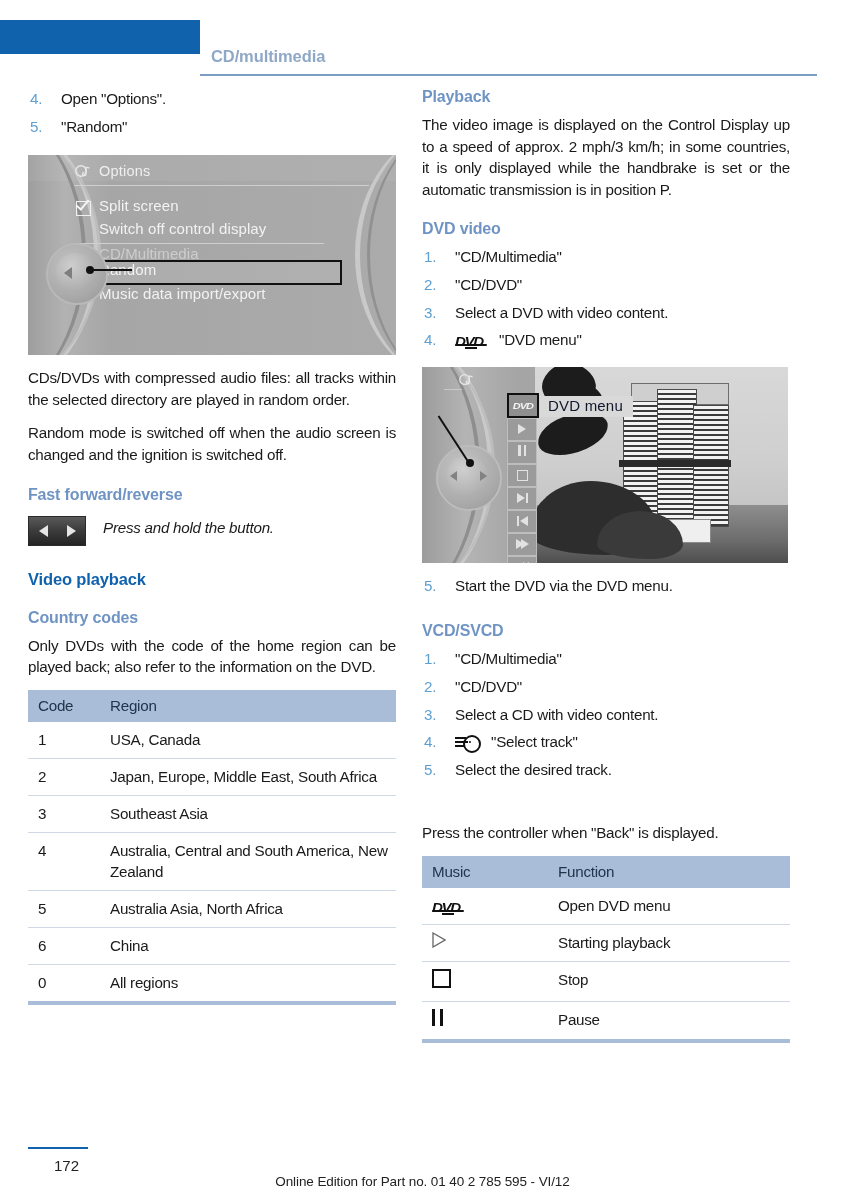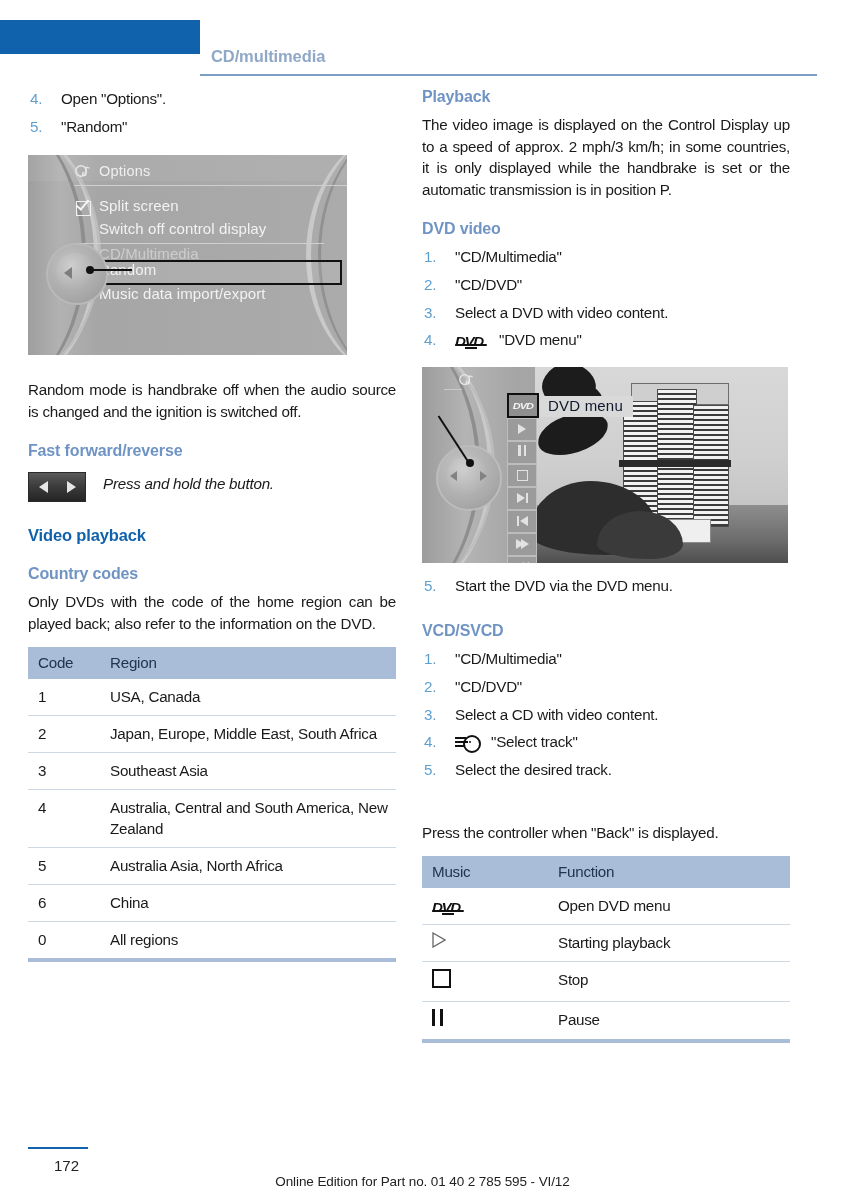--- a/index.html
+++ b/index.html
@@ -123,21 +123,21 @@
   .spacer-20 { height: 20px; }
   .spacer-24 { height: 24px; }
 
   
   .fig {
     position: relative;
     background: #a8a8a8;
     overflow: hidden;
   }
   .fig-options {
-    width: 319px;
+    width: 368px;
     height: 200px;
     margin-top: 18px;
     background: linear-gradient(90deg,#9e9e9e 0%, #b2b2b2 10%, #a6a6a6 22%, #ababab 100%);
   }
   
   .trim {
     position: absolute;
     border-radius: 50%;
     border-style: solid;
     border-color: transparent;
@@ -693,22 +693,23 @@
     <div class="opt-item" style="top:130px">Music data import/export</div>
 
     <div class="knob-outer"></div>
     <div class="knob-inner"></div>
     <div class="knob-arrow-l"></div>
     <div class="callout-dot"></div>
     <div class="callout-line"></div>
   </div>
 
   <div class="spacer-12"></div>
+  <p class="body">CDs/DVDs with compressed audio files: all tracks within the selected directory are played in random order.</p>
   <div class="spacer-12"></div>
-  <p class="body">Random mode is handbrake off when the audio source is changed and the ignition is switched off.</p>
+  <p class="body">Random mode is switched off when the audio screen is changed and the ignition is switched off.</p>
 
   <div class="spacer-20"></div>
   <h3 class="lblue-head">Fast forward/reverse</h3>
 
   <div class="ff-row">
     <div class="ff-button">
       <span class="tri tri-left"></span>
       <span class="tri tri-right"></span>
     </div>
     <div class="ff-label">Press and hold the button.</div>

